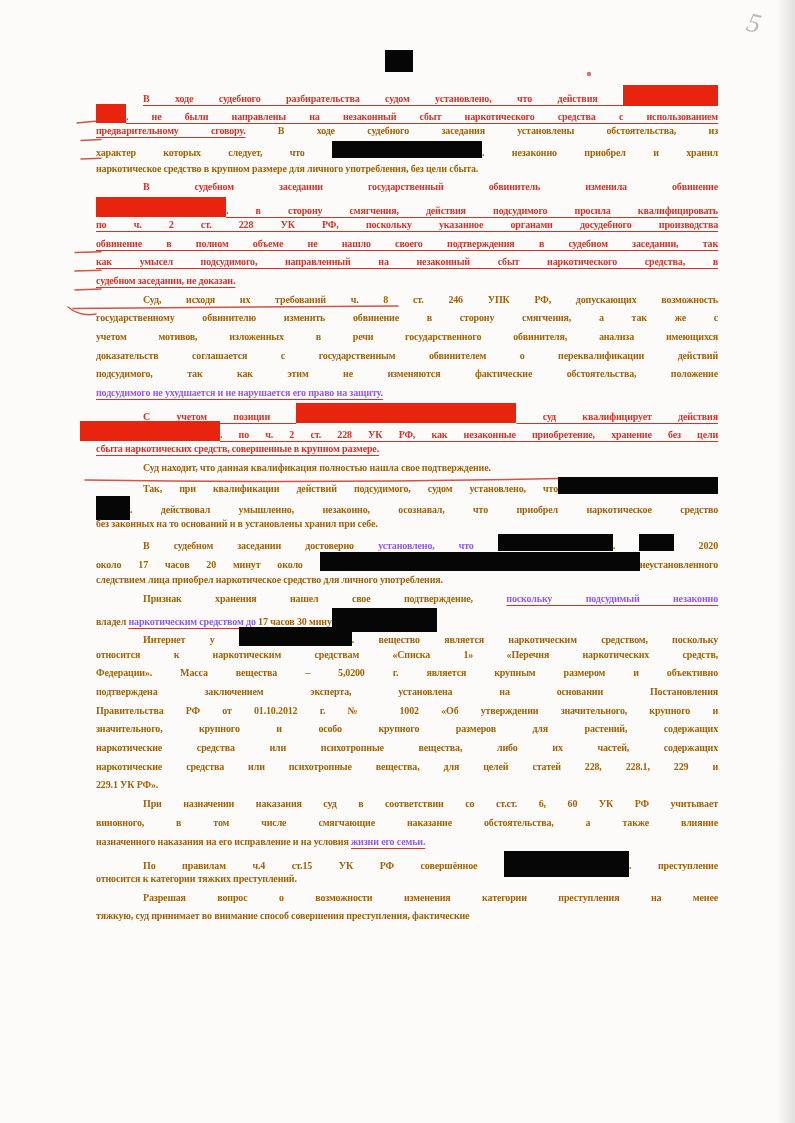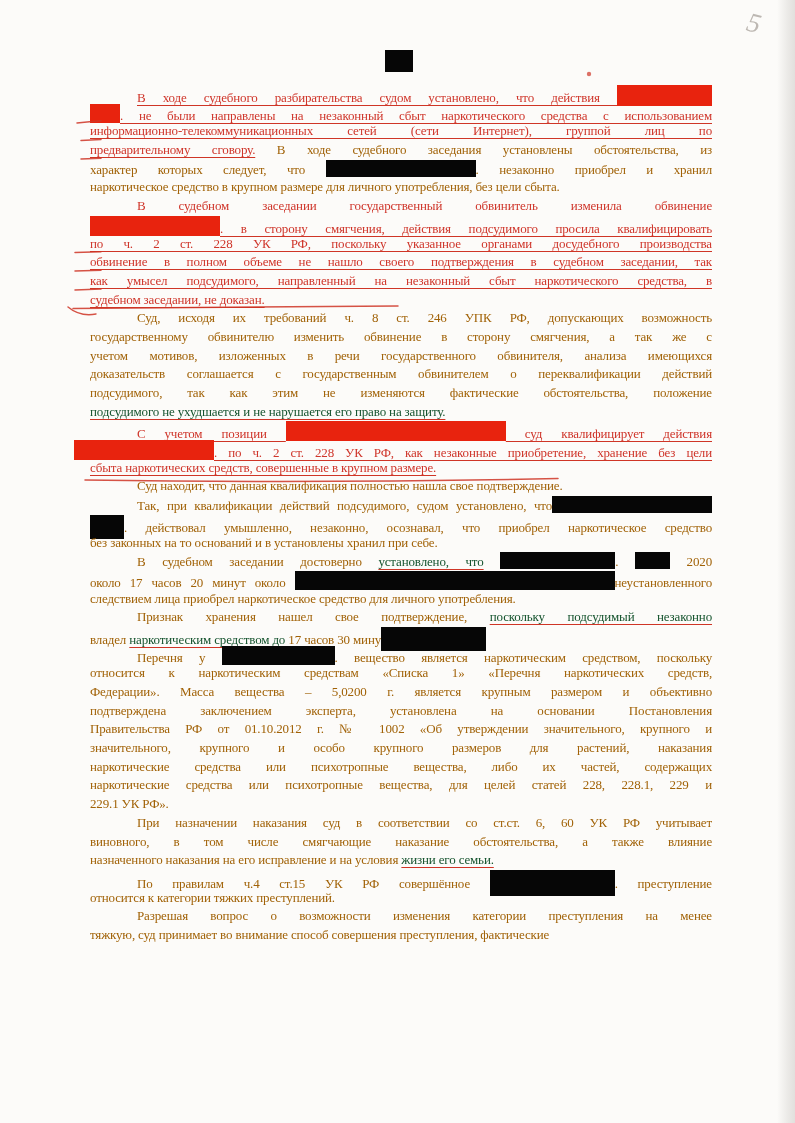--- a/index.html
+++ b/index.html
@@ -15,58 +15,57 @@
   }
   .handwritten-num{
     position:absolute;left:747px;top:8px;
     font-size:27px;font-style:italic;color:#b3ada7;
     transform:rotate(14deg);opacity:0.85;
   }
   .stamp-box{
     position:absolute;left:385px;top:50px;width:28px;height:22px;background:#060606;
   }
   .doc-body{
-    position:absolute;left:90px;top:85px;width:622px;
-    font-size:13px;font-weight:400;letter-spacing:-0.15px;color:#1b1b1b;
+    position:absolute;left:96px;top:85px;width:622px;
+    font-size:10px;font-weight:700;letter-spacing:-0.15px;color:#1b1b1b;
   }
   .line{
     height:18.7px;line-height:18.5px;white-space:normal;overflow:visible;
   }
   .line.j{text-align:justify;text-align-last:justify;}
   .line.ind{text-indent:47px;}
   .seg.b{color:#a16207;}
   .seg.r{color:#cf352a;}
   .seg.ru{
     color:#cf352a;
     text-decoration:underline;text-decoration-color:#cf3526;
     text-decoration-thickness:1.4px;text-underline-offset:3px;
   }
   .seg.bu{
-    color:#14532d;
+    color:#8b5cf6;
     text-decoration:underline;text-decoration-color:#cf3526;
     text-decoration-thickness:1.4px;text-underline-offset:3px;
   }
   .redact{display:inline-block;}
   .redact.black{background:#060606;}
   .redact.red{background:#e8230e;}
   .pen-marks{position:absolute;left:0;top:0;pointer-events:none;}
 </style>
 </head>
 <body>
 
 <div class="page-edge"></div>
 
 <div class="handwritten-num">5</div>
 
 <div class="stamp-box"></div>
 
 <div class="doc-body">
     <div class="line j ind"><span class="seg ru">В ходе судебного разбирательства судом установлено, что действия </span><span class="redact red" style="width: 95px; height: 21px; vertical-align: -4px;"></span></div>
     <div class="line j"><span class="redact red" style="width: 30px; height: 19px; vertical-align: -3px;"></span><span class="seg ru">. не были направлены на незаконный сбыт наркотического средства с использованием</span></div>
-    <div class="line j"><span class="seg ru">информационно-телекоммуникационных сетей (сети Интернет), группой лиц по</span></div>
     <div class="line j"><span class="seg ru">предварительному сговору.</span><span class="seg b"> В ходе судебного заседания установлены обстоятельства, из</span></div>
     <div class="line j"><span class="seg b">характер которых следует, что </span><span class="redact black" style="width: 150px; height: 17px; vertical-align: text-bottom;"></span><span class="seg b">. незаконно приобрел и хранил</span></div>
     <div class="line"><span class="seg b">наркотическое средство в крупном размере для личного употребления, без цели сбыта.</span></div>
     <div class="line j ind"><span class="seg r">В судебном заседании государственный обвинитель изменила обвинение</span></div>
     <div class="line j"><span class="redact red" style="width: 130px; height: 20px; vertical-align: -3px;"></span><span class="seg ru">. в сторону смягчения, действия подсудимого просила квалифицировать</span></div>
     <div class="line j"><span class="seg ru">по ч. 2 ст. 228 УК РФ, поскольку указанное органами досудебного производства</span></div>
     <div class="line j"><span class="seg ru">обвинение в полном объеме не нашло своего подтверждения в судебном заседании, так</span></div>
     <div class="line j"><span class="seg ru">как умысел подсудимого, направленный на незаконный сбыт наркотического средства, в</span></div>
     <div class="line"><span class="seg ru">судебном заседании, не доказан.</span></div>
     <div class="line j ind"><span class="seg b">Суд, исходя их требований ч. 8 ст. 246 УПК РФ, допускающих возможность</span></div>
@@ -80,26 +79,26 @@
     <div class="line"><span class="seg ru">сбыта наркотических средств, совершенные в крупном размере.</span></div>
     <div class="line ind"><span class="seg b">Суд находит, что данная квалификация полностью нашла свое подтверждение.</span></div>
     <div class="line j ind"><span class="seg b">Так, при квалификации действий подсудимого, судом установлено, что</span><span class="redact black" style="width: 160px; height: 17px; vertical-align: text-bottom;"></span></div>
     <div class="line j"><span class="redact black" style="width: 34px; height: 24px; vertical-align: -7px;"></span><span class="seg b">. действовал умышленно, незаконно, осознавал, что приобрел наркотическое средство</span></div>
     <div class="line"><span class="seg b">без законных на то оснований и в установлены хранил при себе.</span></div>
     <div class="line j ind"><span class="seg b">В судебном заседании достоверно </span><span class="seg bu">установлено, что</span><span class="seg b"> </span><span class="redact black" style="width: 115px; height: 17px; vertical-align: text-bottom;"></span><span class="seg b">. </span><span class="redact black" style="width: 35px; height: 17px; vertical-align: text-bottom;"></span><span class="seg b"> 2020</span></div>
     <div class="line j"><span class="seg b">около 17 часов 20 минут около </span><span class="redact black" style="width: 320px; height: 19px; vertical-align: -3px;"></span><span class="seg b">неустановленного</span></div>
     <div class="line"><span class="seg b">следствием лица приобрел наркотическое средство для личного употребления.</span></div>
     <div class="line j ind"><span class="seg b">Признак хранения нашел свое подтверждение, </span><span class="seg bu">поскольку подсудимый незаконно</span></div>
     <div class="line"><span class="seg b">владел </span><span class="seg bu">наркотическим средством до</span><span class="seg b"> 17 часов 30 мину</span><span class="redact black" style="width: 105px; height: 24px; vertical-align: -7px;"></span></div>
-    <div class="line j ind"><span class="seg b">Перечня у </span><span class="redact black" style="width: 113px; height: 19px; vertical-align: -3px;"></span><span class="seg b">. вещество является наркотическим средством, поскольку</span></div>
+    <div class="line j ind"><span class="seg b">Интернет у </span><span class="redact black" style="width: 113px; height: 19px; vertical-align: -3px;"></span><span class="seg b">. вещество является наркотическим средством, поскольку</span></div>
     <div class="line j"><span class="seg b">относится к наркотическим средствам «Списка 1» «Перечня наркотических средств,</span></div>
     <div class="line j"><span class="seg b">Федерации». Масса вещества – 5,0200 г. является крупным размером и объективно</span></div>
     <div class="line j"><span class="seg b">подтверждена заключением эксперта, установлена на основании Постановления</span></div>
     <div class="line j"><span class="seg b">Правительства РФ от 01.10.2012 г. № 1002 «Об утверждении значительного, крупного и</span></div>
-    <div class="line j"><span class="seg b">значительного, крупного и особо крупного размеров для растений, наказания</span></div>
+    <div class="line j"><span class="seg b">значительного, крупного и особо крупного размеров для растений, содержащих</span></div>
     <div class="line j"><span class="seg b">наркотические средства или психотропные вещества, либо их частей, содержащих</span></div>
     <div class="line j"><span class="seg b">наркотические средства или психотропные вещества, для целей статей 228, 228.1, 229 и</span></div>
     <div class="line"><span class="seg b">229.1 УК РФ».</span></div>
     <div class="line j ind"><span class="seg b">При назначении наказания суд в соответствии со ст.ст. 6, 60 УК РФ учитывает</span></div>
     <div class="line j"><span class="seg b">виновного, в том числе смягчающие наказание обстоятельства, а также влияние</span></div>
     <div class="line"><span class="seg b">назначенного наказания на его исправление и на условия </span><span class="seg bu">жизни его семьи.</span></div>
     <div class="line j ind"><span class="seg b">По правилам ч.4 ст.15 УК РФ совершённое </span><span class="redact black" style="width: 125px; height: 26px; vertical-align: -8px;"></span><span class="seg b">. преступление</span></div>
     <div class="line"><span class="seg b">относится к категории тяжких преступлений.</span></div>
     <div class="line j ind"><span class="seg b">Разрешая вопрос о возможности изменения категории преступления на менее</span></div>
     <div class="line"><span class="seg b">тяжкую, суд принимает во внимание способ совершения преступления, фактические</span></div>

